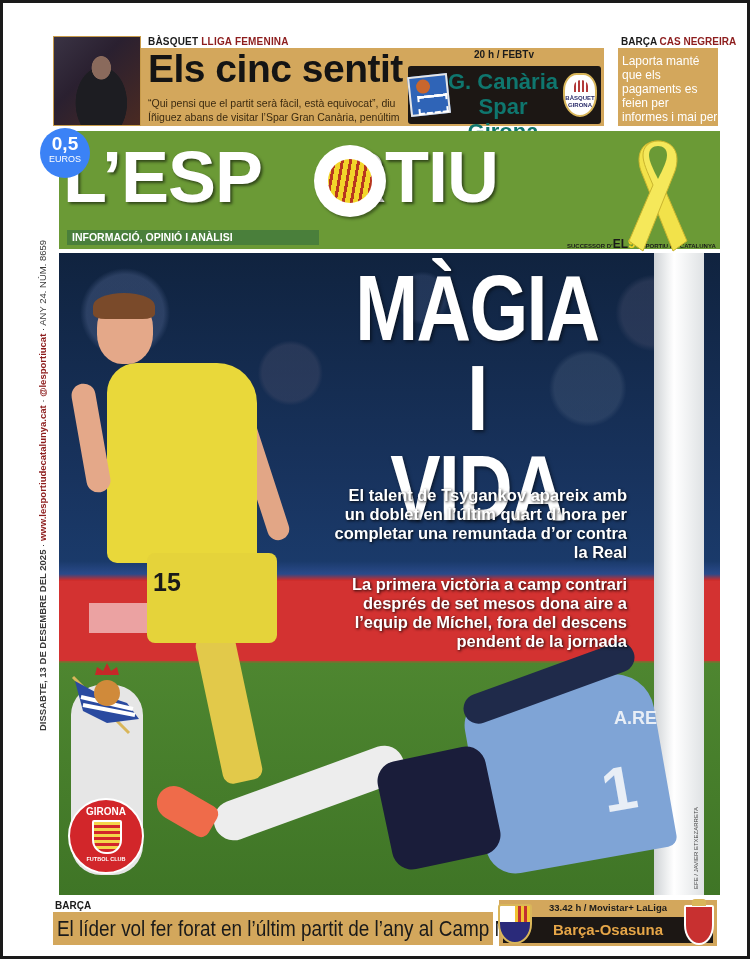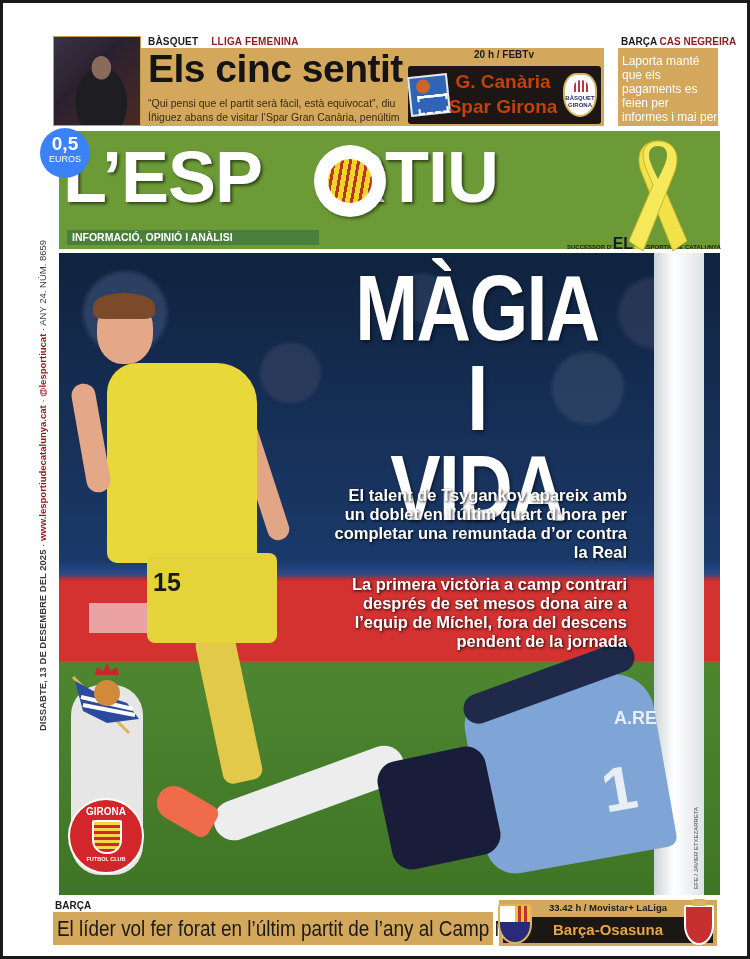--- a/index.html
+++ b/index.html
@@ -7,29 +7,29 @@
   body { font-family: "Liberation Sans", sans-serif; }
   .page { position: absolute; left: 3px; top: 3px; width: 744px; height: 953px; background: #ffffff; }
 
   
   .teaser-photo { position: absolute; left: 50px; top: 33px; width: 88px; height: 90px;
     background: radial-gradient(ellipse at 55% 35%, #8a6a5c 0 14%, transparent 15%),
                 radial-gradient(ellipse at 55% 75%, #1d1d22 0 38%, transparent 39%),
                 linear-gradient(135deg, #3a3344 0%, #2a2030 40%, #4a2a22 100%);
     border: 1px solid #c79b4a; }
   .teaser-kicker { position: absolute; left: 145px; top: 33px; font-size: 10px; font-weight: 700; color: #1b1b1b; letter-spacing: 0.2px; }
-  .teaser-kicker .red { color: #8d1d1d; margin-left: 10px; }
+  .teaser-kicker .red { color: #8d1d1d; }
   .teaser-box { position: absolute; left: 138px; top: 45px; width: 463px; height: 78px; background: #d3a75c; }
   .teaser-headline { position: absolute; left: 145px; top: 43px; font-size: 39px; font-weight: 700; color: #141414; letter-spacing: -0.5px; line-height: 46px; font-family: "Liberation Sans", sans-serif; }
   .teaser-quote { position: absolute; left: 145px; top: 94px; width: 262px; font-size: 10.5px; line-height: 13.5px; color: #3b2a10; }
 
   .match-box { position: absolute; left: 401px; top: 45px; width: 200px; height: 78px; background: #d3a75c; }
   .match-time { position: absolute; left: 401px; top: 46px; width: 200px; text-align: center; font-size: 10px; font-weight: 700; color: #1b1b1b; }
   .match-inner { position: absolute; left: 405px; top: 63px; width: 193px; height: 58px; background: #1c1714; border-radius: 3px; }
-  .match-teams { position: absolute; left: 438px; top: 66px; width: 124px; text-align: center; font-size: 19px; line-height: 25px; font-weight: 700; color: #c2410c; }
+  .match-teams { position: absolute; left: 438px; top: 66px; width: 124px; text-align: center; font-size: 22px; line-height: 25px; font-weight: 700; color: #0f766e; }
   .crest-canaria { position: absolute; left: 406px; top: 72px; width: 40px; height: 40px; background: #2f64b7; border: 2px solid #e6e6e6; transform: rotate(-6deg); }
   .crest-canaria::before { content:""; position:absolute; left: 6px; top: 2px; width: 14px; height: 14px; border-radius: 50%; background: #c9662d; }
   .crest-canaria::after { content:""; position:absolute; left: 6px; top: 18px; width: 26px; height: 14px; border: 2px dashed #ffffff; border-top: 3px solid #ffffff; }
   .crest-bgirona { position: absolute; left: 560px; top: 70px; width: 34px; height: 44px; background: #ffffff; border: 2px solid #d9b65a; border-radius: 40% 40% 50% 50%; text-align: center; font-size: 6px; font-weight: 700; color: #2b2d6b; padding-top: 20px; line-height: 7px; }
   .crest-bgirona::before { content:""; position:absolute; left: 9px; top: 5px; width: 14px; height: 12px; background: repeating-linear-gradient(90deg, #b23a3a 0 2px, #ffffff 2px 4px); border-radius: 50% 50% 0 0; }
 
   .side-kicker { position: absolute; left: 618px; top: 33px; font-size: 10px; font-weight: 700; color: #1b1b1b; }
   .side-kicker .red { color: #8d1d1d; }
   .side-box { position: absolute; left: 615px; top: 45px; width: 100px; height: 78px; background: #d3a75c; }
   .side-text { position: absolute; left: 619px; top: 51px; width: 96px; font-size: 12px; line-height: 14px; color: #ffffff; }
@@ -38,21 +38,21 @@
   .masthead { position: absolute; left: 56px; top: 128px; width: 661px; height: 118px; background: #6b9a36; }
   .price { position: absolute; left: 37px; top: 125px; width: 50px; height: 50px; border-radius: 50%; background: #3b82f6; color: #ffffff; text-align: center; z-index: 3; }
   .price-val { display: block; font-size: 19px; font-weight: 700; margin-top: 6px; line-height: 20px; }
   .price-cur { display: block; font-size: 9px; line-height: 10px; }
   .logo { position: absolute; left: 60px; top: 124px; font-size: 72px; font-weight: 700; color: #ffffff; letter-spacing: -1px; line-height: 100px; text-shadow: 2px 2px 3px rgba(0,0,0,0.55); font-family: "Liberation Sans", sans-serif; z-index: 2; }
   .senyera { position: absolute; left: 311px; top: 142px; width: 72px; height: 72px; border-radius: 50%; background: #ffffff; z-index: 3; box-shadow: 2px 2px 3px rgba(0,0,0,0.4); }
   .senyera::before { content:""; position:absolute; left: 14px; top: 14px; width: 44px; height: 44px; border-radius: 50%;
     background: repeating-linear-gradient(100deg, #f2d52a 0 5px, #b8361f 5px 8px); }
   .tagline { position: absolute; left: 64px; top: 227px; width: 252px; height: 15px; background: #4a7f3b; color: #ffffff; font-size: 10.5px; font-weight: 700; line-height: 15px; padding-left: 5px; z-index: 3; }
   .successor { position: absolute; left: 564px; top: 232px; font-size: 6px; font-weight: 700; color: #1a1a1a; z-index: 3; }
-  .successor b { font-size: 16px; color: #1a1a1a; }
+  .successor b { font-size: 12px; color: #1a1a1a; }
   .successor .nine { color: #f2d52a; font-size: 14px; }
   .ribbon { position: absolute; left: 620px; top: 130px; width: 70px; height: 120px; z-index: 4; }
 
   
   .vstrip { position: absolute; left: 34px; top: 728px; width: 560px; transform: rotate(-90deg); transform-origin: 0 0; font-size: 9.5px; color: #3a3a3a; white-space: nowrap; }
   .vstrip .bold { font-weight: 700; }
   .vstrip .red { color: #8d1d1d; font-weight: 700; }
 
   
   .photo { position: absolute; left: 56px; top: 250px; width: 661px; height: 642px; overflow: hidden;

